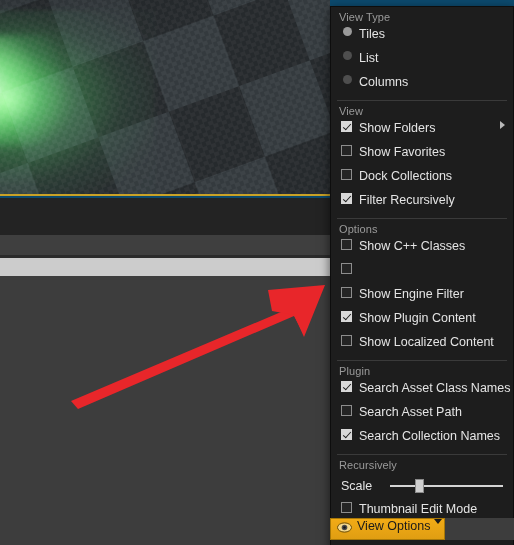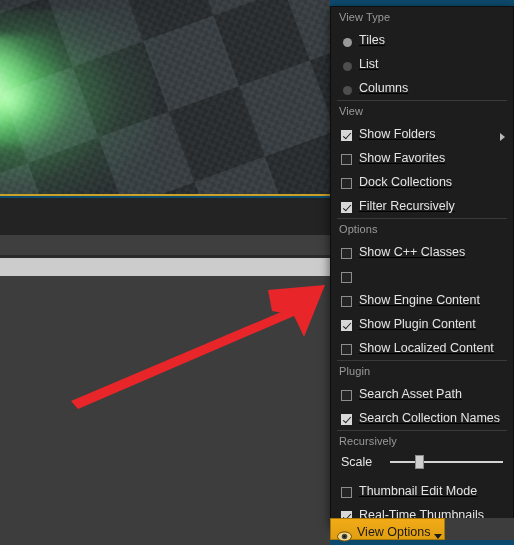--- a/index.html
+++ b/index.html
@@ -185,26 +185,25 @@
     padding: 4px 8px 2px 8px;
     letter-spacing: 0.1px;
   }
   .separator {
     height: 1px;
     background: #3a3a3a;
     margin: 3px 6px 0 6px;
   }
   .menu-row {
     display: flex;
-    align-items: flex-end;
+    align-items: flex-start;
     padding: 2px 8px 2px 10px;
     height: 20px;
     cursor: default;
     position: relative;
-    text-decoration: underline;
   }
   .menu-label {
     color: #e4e4e4;
     font-size: 12.5px;
     margin-left: 7px;
     white-space: nowrap;
   }
 
   
   .radio {
@@ -287,21 +286,21 @@
   .view-options-btn {
     position: absolute;
     left: 330px;
     top: 518px;
     width: 115px;
     height: 22px;
     background: linear-gradient(to bottom, #f2ab16 0%, #e09e12 100%);
     border: 1px solid #a87808;
     box-sizing: border-box;
     display: flex;
-    align-items: flex-end;
+    align-items: flex-start;
     padding: 0 6px;
     cursor: pointer;
   }
   .eye-icon {
     width: 15px; height: 11px;
     flex: 0 0 auto;
     position: relative;
   }
   .vo-label {
     color: #1a1a1a;
@@ -401,34 +400,38 @@
     <div class="section-header">Options</div>
     <div class="menu-row">
       <span class="checkbox"></span>
       <span class="menu-label">Show C++ Classes</span>
     </div>
     <div class="menu-row">
       <span class="checkbox"></span>
     </div>
     <div class="menu-row">
       <span class="checkbox"></span>
-      <span class="menu-label">Show Engine Content</span>
+      <span class="menu-label">Show Engine Filter</span>
     </div>
     <div class="menu-row">
       <span class="checkbox on"></span>
       <span class="menu-label">Show Plugin Content</span>
     </div>
     <div class="menu-row">
       <span class="checkbox"></span>
       <span class="menu-label">Show Localized Content</span>
     </div>
 
     <div class="separator"></div>
 
     <div class="section-header">Plugin</div>
+    <div class="menu-row">
+      <span class="checkbox on"></span>
+      <span class="menu-label">Search Asset Class Names</span>
+    </div>
     <div class="menu-row">
       <span class="checkbox"></span>
       <span class="menu-label">Search Asset Path</span>
     </div>
     <div class="menu-row">
       <span class="checkbox on"></span>
       <span class="menu-label">Search Collection Names</span>
     </div>
 
     <div class="separator"></div>

